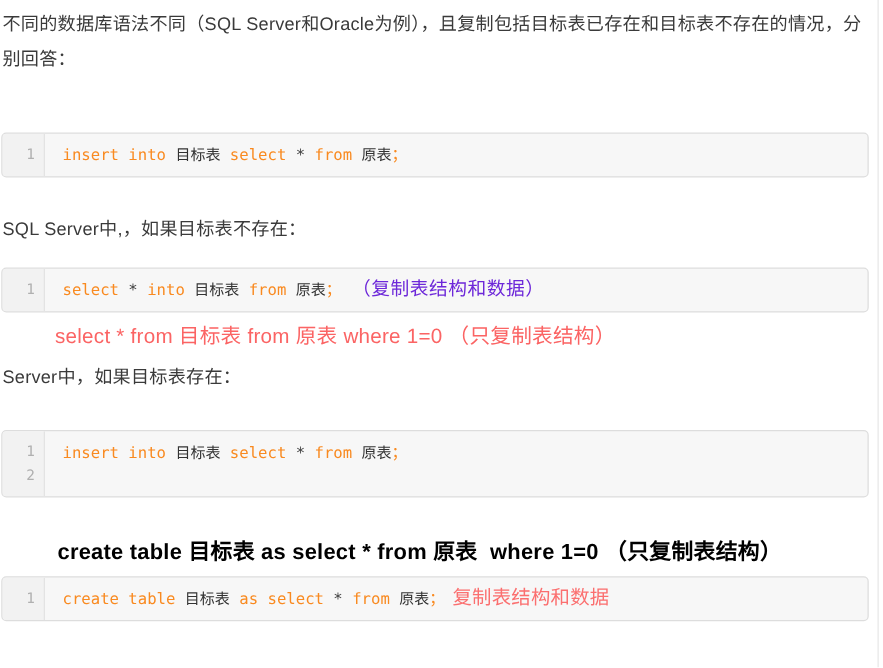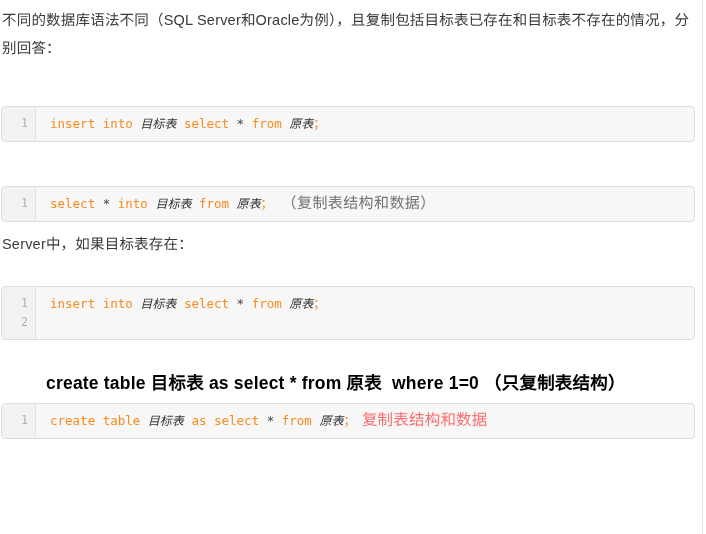--- a/index.html
+++ b/index.html
@@ -88,26 +88,26 @@
   }
   .codeline {
     font-family: "DejaVu Sans Mono", "Liberation Mono", monospace;
     font-size: 12.5px;
     line-height: 19px;
     color: #333333;
     white-space: pre;
   }
   .kw { color: #f98a20; text-align: center; }
   .op { color: #444444; }
-  .cn { color: #333333; font-family: "DejaVu Sans", "Liberation Sans", sans-serif; font-size: 12px; font-style: italic; }
+  .cn { color: #333333; font-family: "DejaVu Sans", "Liberation Sans", sans-serif; font-size: 12px; }
   .punc { color: #f98a20; }
 
   
   .anno-soft {
-    color: #737373;
+    color: #6d28d9;
     font-family: Liberation Mono, monospace;
     font-size: 15px;
     padding-left: 16px;
     letter-spacing: 0.4px;
   }
   .anno-soft-tight {
     color: #fb6f6f;
     font-family: "DejaVu Sans", "Liberation Sans", sans-serif;
     font-size: 15.5px;
     padding-left: 6px;
@@ -155,34 +155,36 @@
       <div class="gutter">
         <span class="ln">1</span>
       </div>
       <div class="codebody">
         <div class="codeline"><span class="kw">insert</span><span> </span><span class="kw">into</span><span> </span><span class="cn">目标表</span><span> </span><span class="kw">select</span><span> </span><span class="op">*</span><span> </span><span class="kw">from</span><span> </span><span class="cn">原表</span><span class="punc">；</span></div>
       </div>
     </div>
 
     <div class="spacer-lg"></div>
 
+    <p class="para">SQL Server中,，如果目标表不存在：</p>
 
     <div class="spacer-md"></div>
 
     <div class="codeblock">
       <div class="gutter">
         <span class="ln">1</span>
       </div>
       <div class="codebody">
         <div class="codeline"><span class="kw">select</span><span> </span><span class="op">*</span><span> </span><span class="kw">into</span><span> </span><span class="cn">目标表</span><span> </span><span class="kw">from</span><span> </span><span class="cn">原表</span><span class="punc">；</span><span class="anno-soft">（复制表结构和数据）</span></div>
       </div>
     </div>
 
     <div class="spacer-xs"></div>
 
+    <p class="redline redline-soft">select * from 目标表 from 原表 where 1=0 （只复制表结构）</p>
 
     <div class="spacer-xs"></div>
 
     <p class="para">Server中，如果目标表存在：</p>
 
     <div class="spacer-lg"></div>
 
     <div class="codeblock">
       <div class="gutter">
         <span class="ln">1</span>

